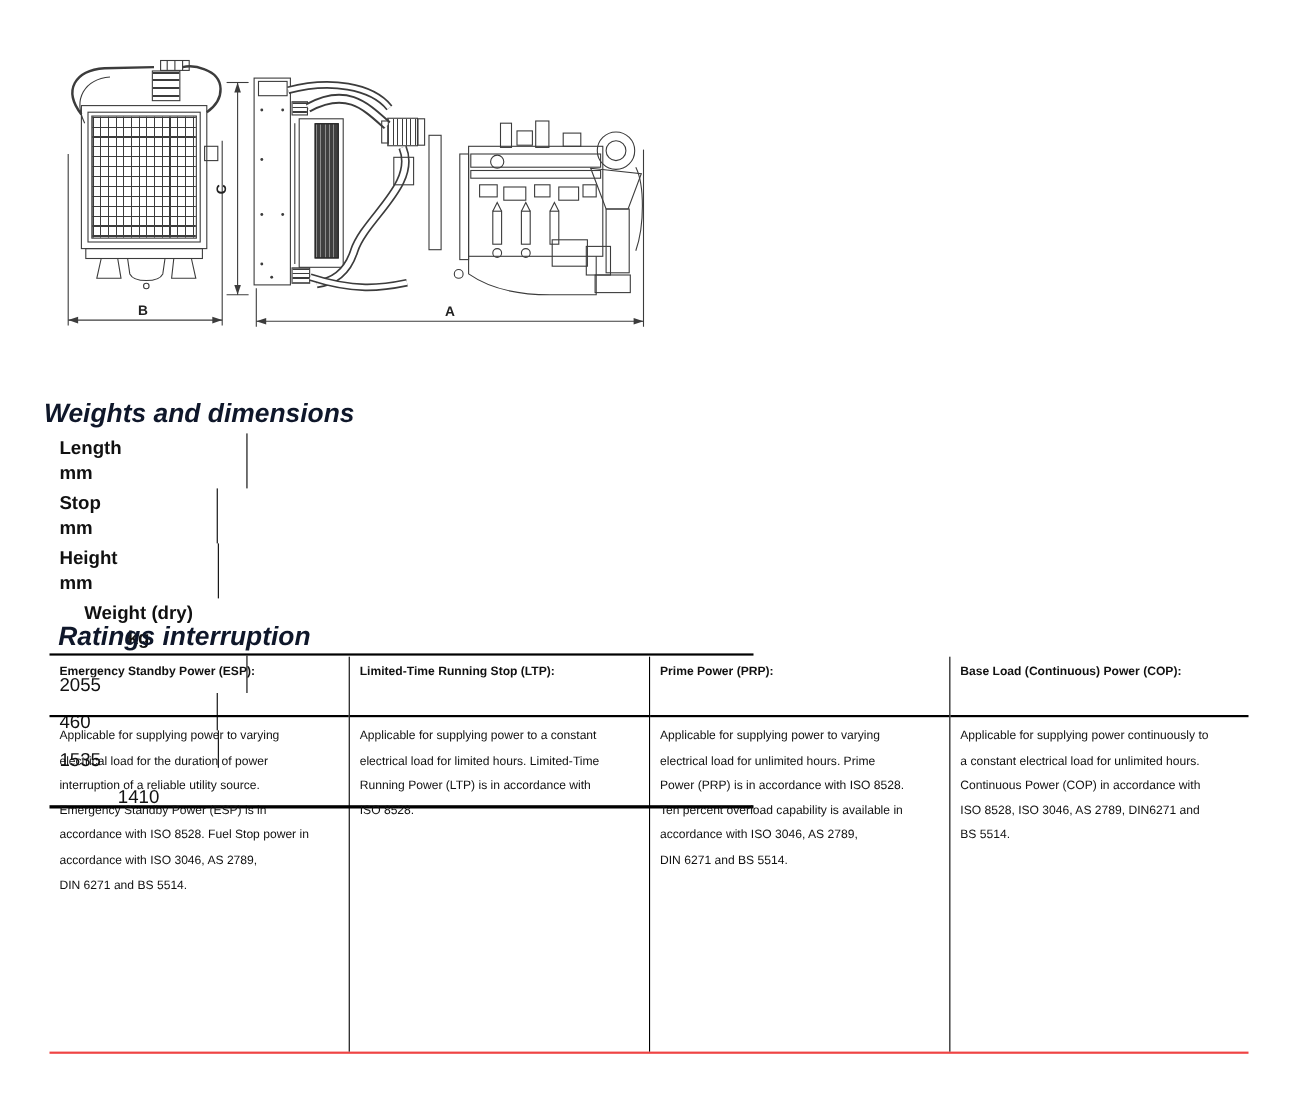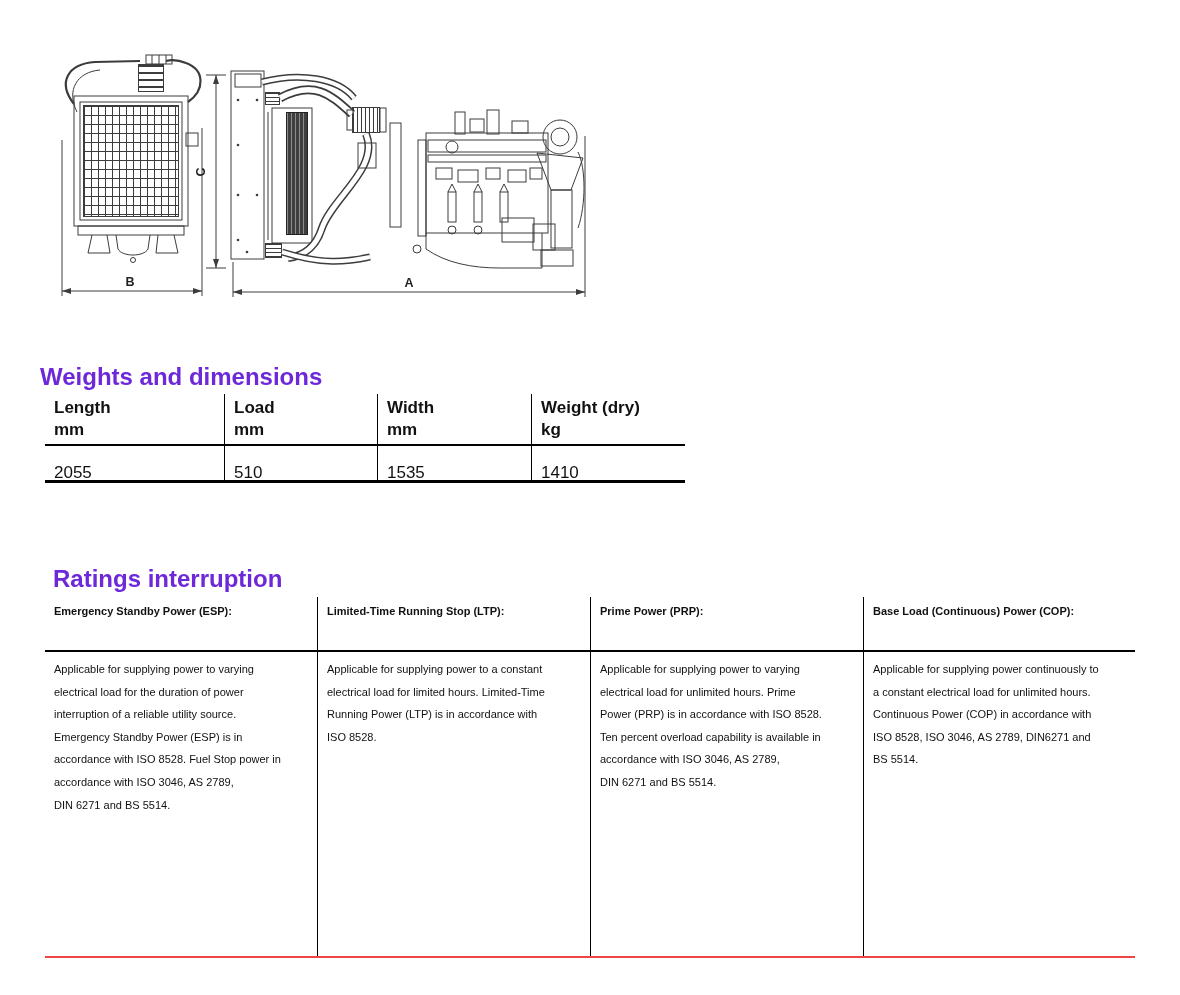--- a/index.html
+++ b/index.html
@@ -25,35 +25,35 @@
     border:1px solid #3c3c3c;}
   .sv-core{left:286px;top:112px;width:22px;height:123px;background:#3f3f3f;
     background-image:repeating-linear-gradient(to right,rgba(255,255,255,.4) 0 1px,transparent 1px 4px);
     border:1px solid #222;}
   .sv-cooler{left:352px;top:107px;width:28px;height:26px;background:#fff;
     background-image:repeating-linear-gradient(to right,#3c3c3c 0 1px,transparent 1px 4px);
     border:1px solid #3c3c3c;}
   .diagram svg{position:absolute;left:0;top:0;}
 
   
-  .section-title{position:absolute;margin:0;font-size:24px;font-weight:bold;color:#6d28d9;}
+  .section-title{position:absolute;margin:0;font-size:24px;font-weight:bold;color:#0f172a;font-style:italic;}
   .t1{left:40px;top:363px;}
   .t2{left:53px;top:565px;}
 
   
   .wtable{position:absolute;left:45px;top:394px;width:640px;border-bottom:3px solid #000;font-size:17px;}
-  .wrow{display:flex;}
+  .wrow{display:flex;flex-direction:column;}
   .whead{border-bottom:2px solid #000;}
   .wcell{box-sizing:border-box;padding:3px 0 0 9px;line-height:22px;}
   .whead .wcell{font-weight:bold;height:50px;}
   .wdata .wcell{height:34px;padding-top:16px;}
   .wc0{width:180px;border-right:1px solid #000;}
   .wc1{width:153px;border-right:1px solid #000;}
   .wc2{width:154px;border-right:1px solid #000;}
-  .wc3{width:153px;}
+  .wc3{width:153px;text-align:center;}
 
   
   .rtable{position:absolute;left:45px;top:597px;width:1090px;display:flex;border-bottom:2px solid #ef4444;font-size:11px;}
   .rcol{box-sizing:border-box;width:273px;}
   .rcol:not(:last-child){border-right:1px solid #000;}
   .rcol:last-child{width:271px;}
   .rhead{box-sizing:border-box;height:55px;border-bottom:2px solid #000;font-weight:bold;
     line-height:23px;padding:3px 14px 0 9px;}
   .rbody{box-sizing:border-box;height:304px;line-height:22.6px;padding:6px 35px 0 9px;}
 </style>
@@ -181,35 +181,35 @@
 
   <h1 class="section-title t1">Weights and dimensions</h1>
 
   <div class="wtable">
     <div class="wrow whead">
       <div class="wcell wc0">
         <div>Length</div>
         <div>mm</div>
       </div>
       <div class="wcell wc1">
-        <div>Load</div>
+        <div>Stop</div>
         <div>mm</div>
       </div>
       <div class="wcell wc2">
-        <div>Width</div>
+        <div>Height</div>
         <div>mm</div>
       </div>
       <div class="wcell wc3">
         <div>Weight (dry)</div>
         <div>kg</div>
       </div>
     </div>
     <div class="wrow wdata">
       <div class="wcell wc0">2055</div>
-      <div class="wcell wc1">510</div>
+      <div class="wcell wc1">460</div>
       <div class="wcell wc2">1535</div>
       <div class="wcell wc3">1410</div>
     </div>
   </div>
 
   <h1 class="section-title t2">Ratings interruption</h1>
 
   <div class="rtable">
     <div class="rcol">
       <div class="rhead">Emergency Standby Power (ESP):</div>

